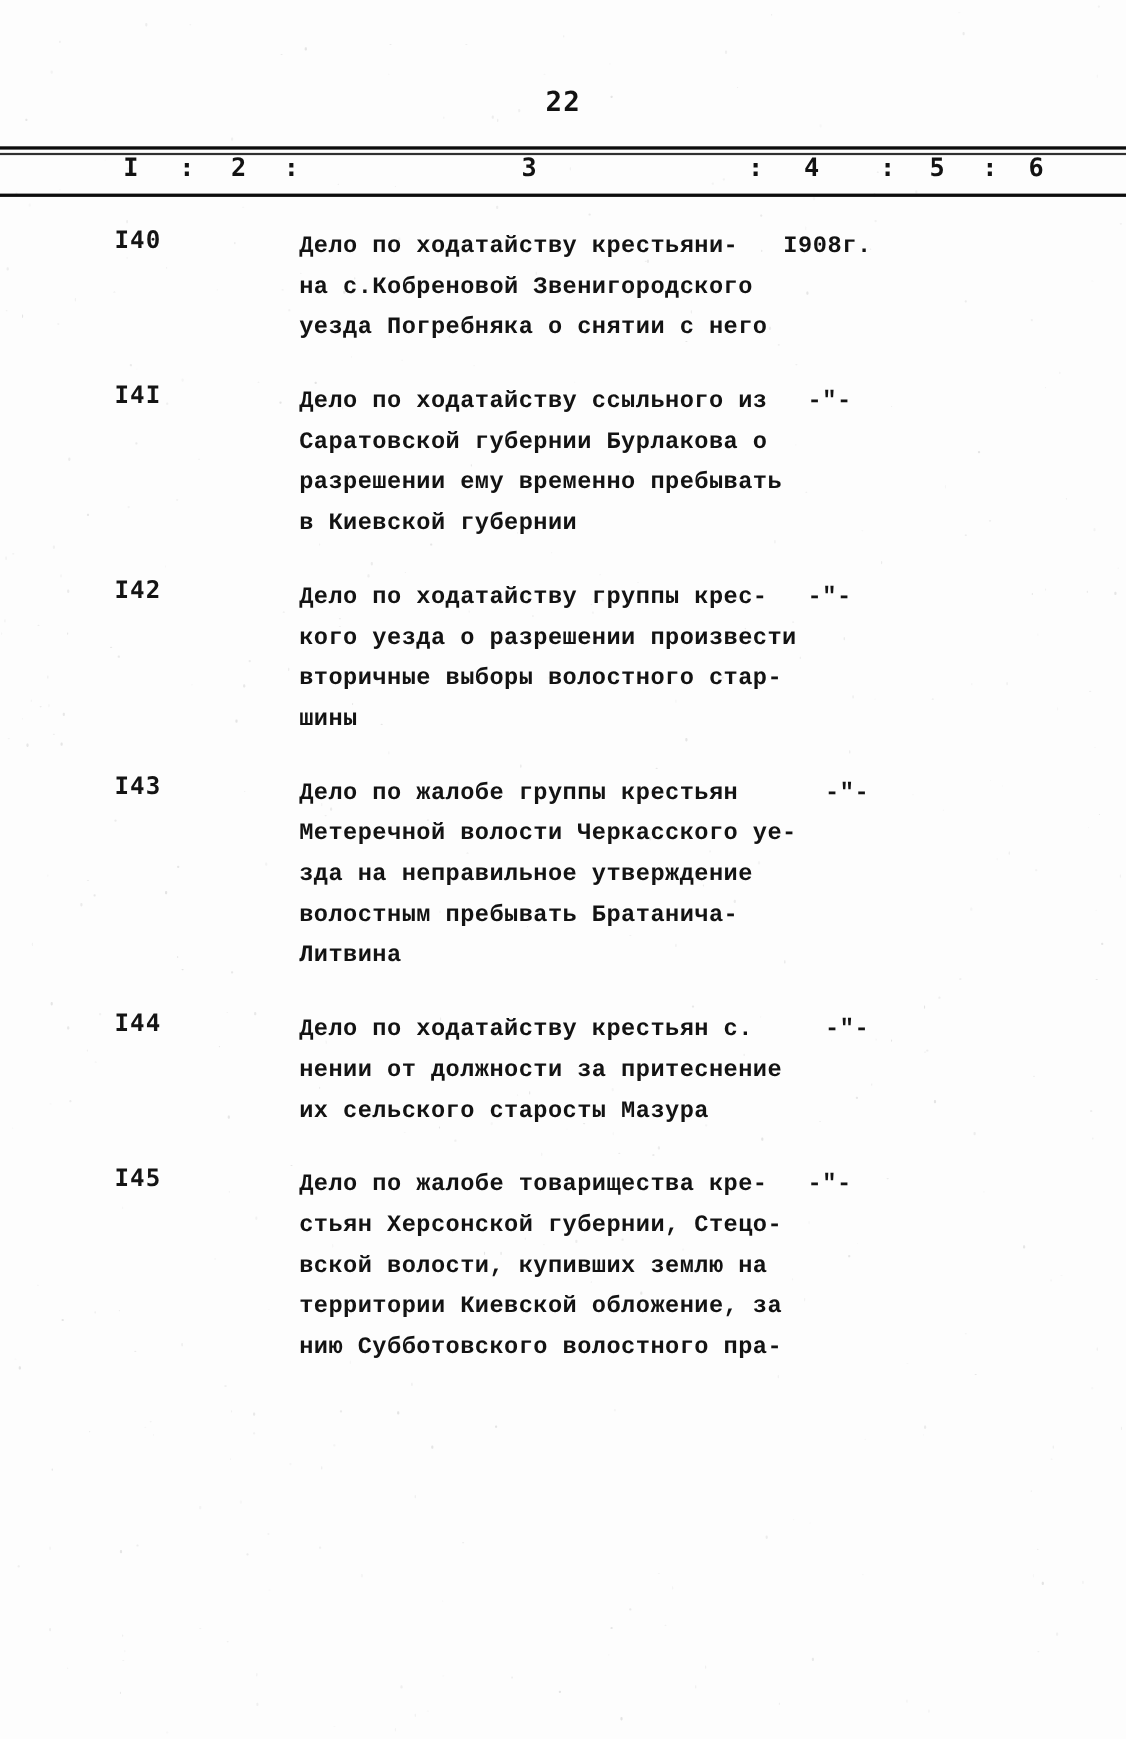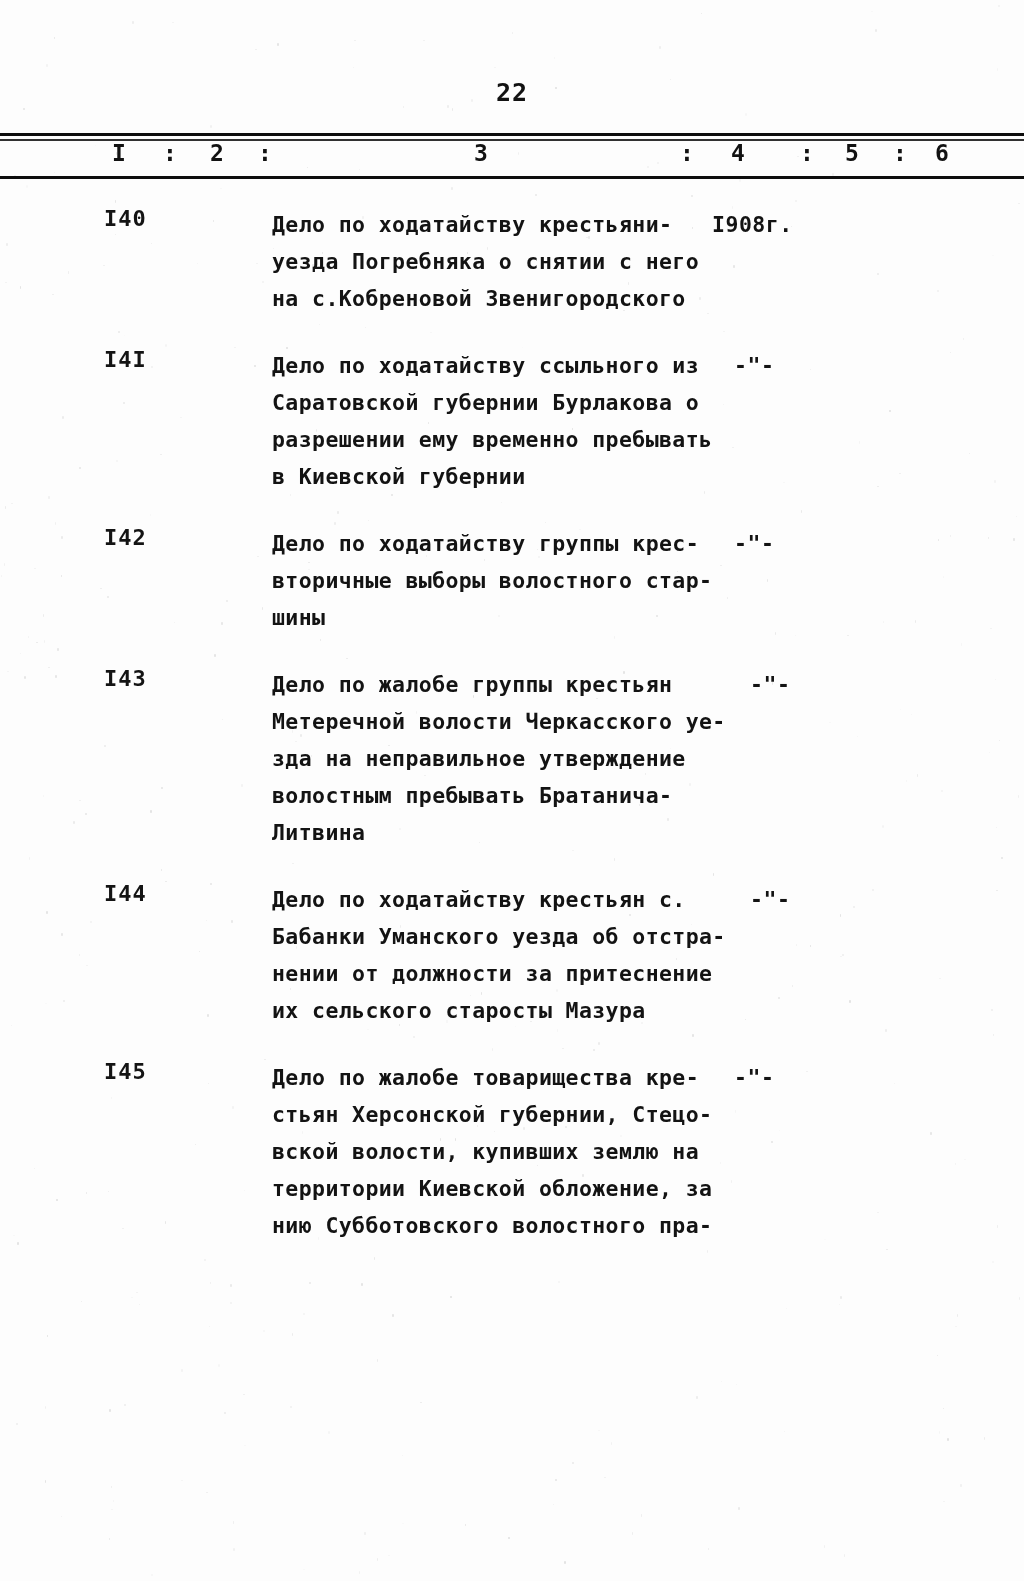--- a/index.html
+++ b/index.html
@@ -103,20 +103,21 @@
     top: 0;
     font-size: 22px;
     font-weight: 700;
     letter-spacing: 1px;
     color: #141414;
     white-space: pre;
   }
   .entry-body {
     margin-left: 272px;
     width: 600px;
+    font-family: Liberation Mono, monospace;
   }
   .entry-line {
     position: relative;
     font-size: 21.5px;
     line-height: 37px;
     letter-spacing: 0.4px;
     color: #131313;
     white-space: pre;
     font-weight: 700;
   }
@@ -580,56 +581,56 @@
     <span class="ch-5">5</span>
     <span class="ch-s6">:</span>
     <span class="ch-6">6</span>
   </div>
 
   <div class="entries" id="entries">
       <div class="entry">
         <div class="entry-number">I40</div>
         <div class="entry-body">
           <div class="entry-line">Дело по ходатайству крестьяни-<span class="entry-meta">I908г.</span></div>
+          <div class="entry-line">на с.Кобреновой Звенигородского</div>
           <div class="entry-line">уезда Погребняка о снятии с него</div>
-          <div class="entry-line">на с.Кобреновой Звенигородского</div>
         </div>
       </div>
       <div class="entry">
         <div class="entry-number">I4I</div>
         <div class="entry-body">
           <div class="entry-line">Дело по ходатайству ссыльного из<span class="entry-meta ditto">-"-</span></div>
           <div class="entry-line">Саратовской губернии Бурлакова о</div>
           <div class="entry-line">разрешении ему временно пребывать</div>
           <div class="entry-line">в Киевской губернии</div>
         </div>
       </div>
       <div class="entry">
         <div class="entry-number">I42</div>
         <div class="entry-body">
           <div class="entry-line">Дело по ходатайству группы крес-<span class="entry-meta ditto">-"-</span></div>
+          <div class="entry-line">кого уезда о разрешении произвести</div>
           <div class="entry-line">вторичные выборы волостного стар-</div>
           <div class="entry-line">шины</div>
         </div>
       </div>
       <div class="entry">
         <div class="entry-number">I43</div>
         <div class="entry-body">
           <div class="entry-line">Дело по жалобе группы крестьян<span class="entry-meta ditto-wide">-"-</span></div>
           <div class="entry-line">Метеречной волости Черкасского уе-</div>
           <div class="entry-line">зда на неправильное утверждение</div>
           <div class="entry-line">волостным пребывать Братанича-</div>
           <div class="entry-line">Литвина</div>
         </div>
       </div>
       <div class="entry">
         <div class="entry-number">I44</div>
         <div class="entry-body">
           <div class="entry-line">Дело по ходатайству крестьян с.<span class="entry-meta ditto-wide">-"-</span></div>
-          <div class="entry-line">Бабанки Уманского уезда об отстра-</div>
           <div class="entry-line">нении от должности за притеснение</div>
           <div class="entry-line">их сельского старосты Мазура</div>
         </div>
       </div>
       <div class="entry">
         <div class="entry-number">I45</div>
         <div class="entry-body">
           <div class="entry-line">Дело по жалобе товарищества кре-<span class="entry-meta ditto">-"-</span></div>
           <div class="entry-line">стьян Херсонской губернии, Стецо-</div>
           <div class="entry-line">вской волости, купивших землю на</div>

